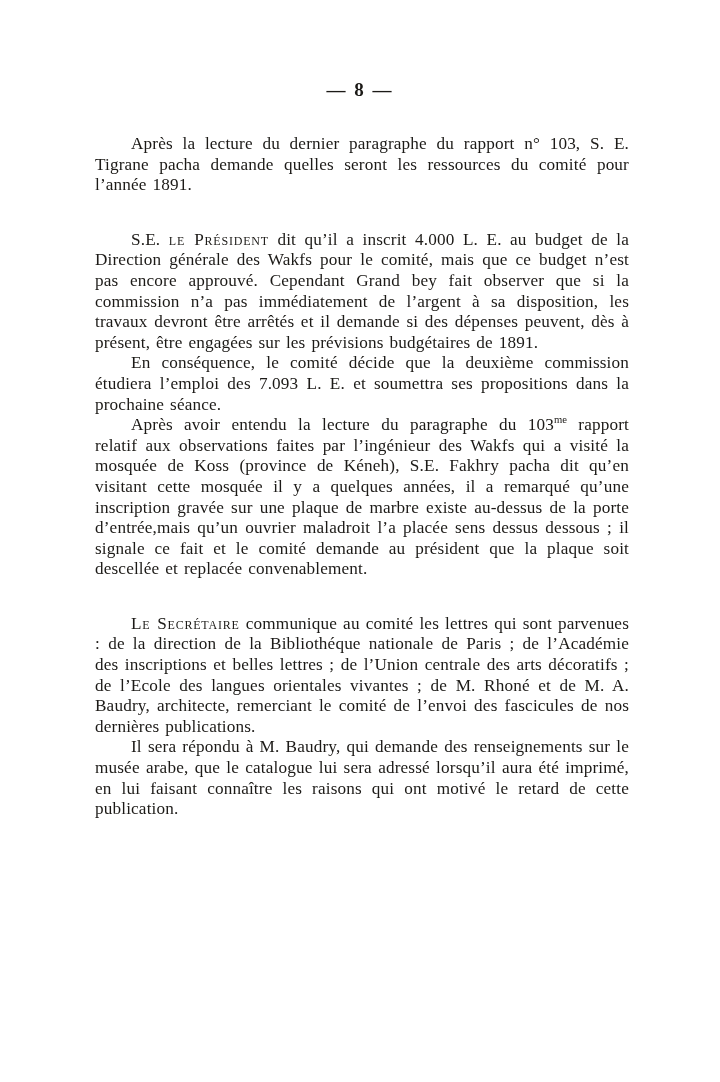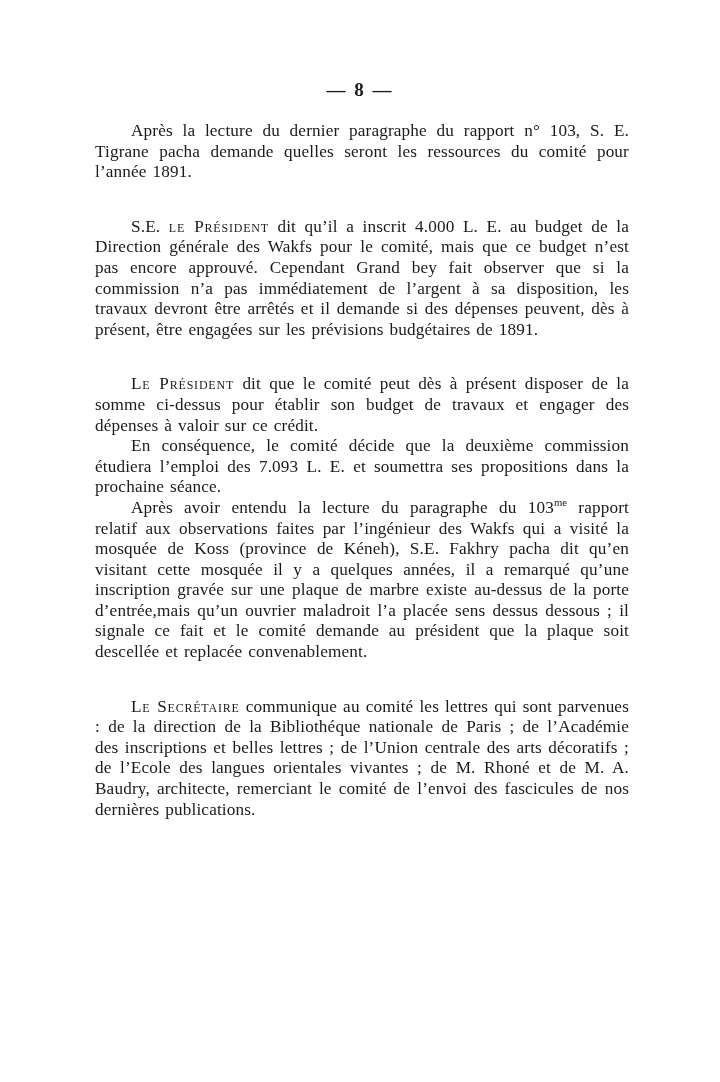--- a/index.html
+++ b/index.html
@@ -28,21 +28,21 @@
     left: 0;
     width: 720px;
     text-align: center;
     font-size: 19px;
     font-weight: bold;
     letter-spacing: 2px;
   }
   .text-block {
     position: absolute;
     left: 95px;
-    top: 121px;
+    top: 134px;
     width: 534px;
   }
   p.para {
     margin: 0;
     font-size: 17.2px;
     line-height: 20.6px;
     text-align: justify;
     text-indent: 36px;
     letter-spacing: 0.15px;
     word-spacing: 1.5px;
@@ -64,18 +64,18 @@
   }
 </style>
 </head>
 <body>
 
 <div class="page">
   <div class="page-number">— 8 —</div>
   <div class="text-block">
       <p class="para"><span>Après la lecture du dernier paragraphe du rapport n° 103, S. E. Tigrane pacha demande quelles seront les ressources du comité pour l’année 1891.</span></p>
       <p class="para gap"><span>S.E. </span><span class="seg-sc">le Président</span><span> dit qu’il a inscrit 4.000 L. E. au budget de la Direction générale des Wakfs pour le comité, mais que ce budget n’est pas encore approuvé. Cependant Grand bey fait observer que si la commission n’a pas immédiatement de l’argent à sa disposition, les travaux devront être arrêtés et il demande si des dépenses peuvent, dès à présent, être engagées sur les prévisions budgétaires de 1891.</span></p>
-      <p class="para gap"><span class="seg-sc">Le Président</span><span> dit que le comité peut dès à présent disposer de la somme ci-dessus pour établir son budget de travaux et engager des dépenses à valoir sur ce crédit.</span></p>
       <p class="para"><span>En conséquence, le comité décide que la deuxième commission étudiera l’emploi des 7.093 L. E. et soumettra ses propositions dans la prochaine séance.</span></p>
       <p class="para"><span>Après avoir entendu la lecture du paragraphe du 103</span><span class="seg-sup">me</span><span> rapport relatif aux observations faites par l’ingénieur des Wakfs qui a visité la mosquée de Koss (province de Kéneh), S.E. Fakhry pacha dit qu’en visitant cette mosquée il y a quelques années, il a remarqué qu’une inscription gravée sur une plaque de marbre existe au-dessus de la porte d’entrée,mais qu’un ouvrier maladroit l’a placée sens dessus dessous ; il signale ce fait et le comité demande au président que la plaque soit descellée et replacée convenablement.</span></p>
       <p class="para gap"><span class="seg-sc">Le Secrétaire</span><span> communique au comité les lettres qui sont parvenues : de la direction de la Bibliothéque nationale de Paris ; de l’Académie des inscriptions et belles lettres ; de l’Union centrale des arts décoratifs ; de l’Ecole des langues orientales vivantes ; de M. Rhoné et de M. A. Baudry, architecte, remerciant le comité de l’envoi des fascicules de nos dernières publications.</span></p>
+      <p class="para"><span>Il sera répondu à M. Baudry, qui demande des renseignements sur le musée arabe, que le catalogue lui sera adressé lorsqu’il aura été imprimé, en lui faisant connaître les raisons qui ont motivé le retard de cette publication.</span></p>
     </div>
 </div>
 
 </body></html>

